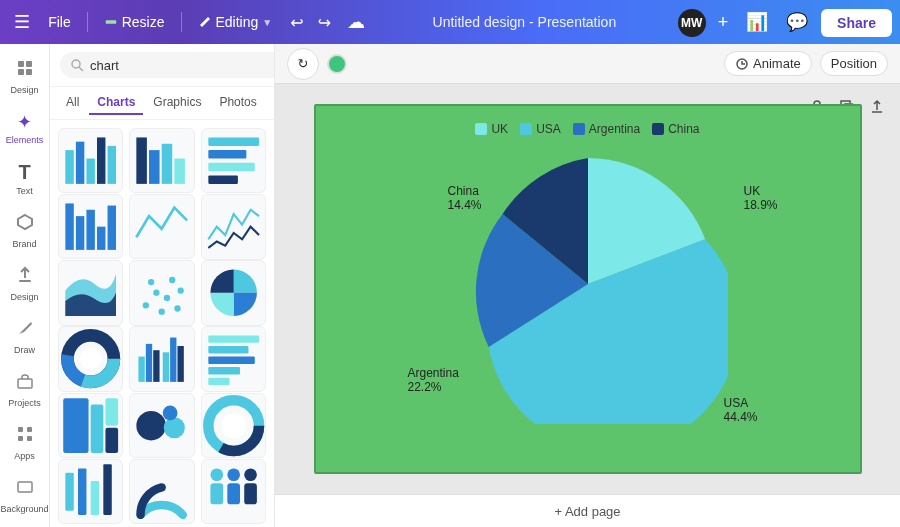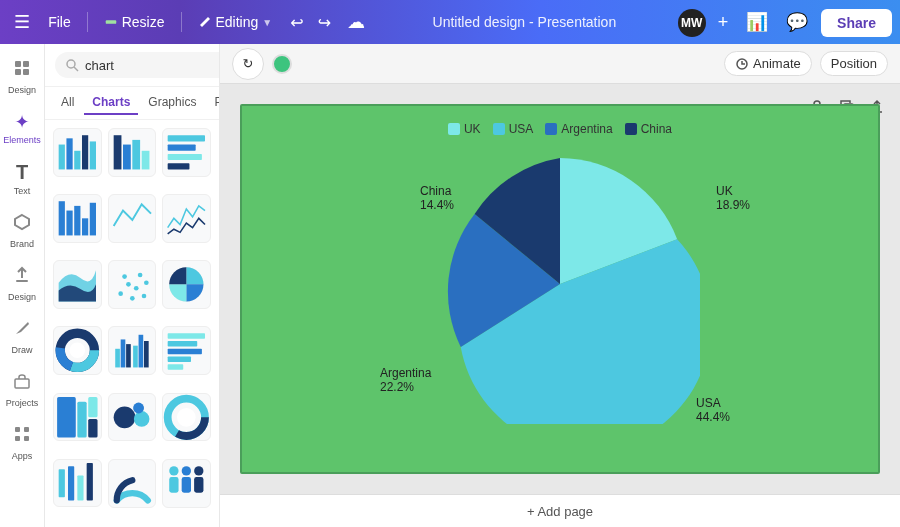--- a/index.html
+++ b/index.html
@@ -316,21 +316,21 @@
     
     .slide-container {
       flex: 1;
       display: flex;
       align-items: center;
       justify-content: center;
       padding: 20px;
     }
     .slide {
       background: #5ec46b;
-      width: 640px;
+      width: 548px;
       height: 370px;
       border: 2px solid #4a9e5a;
       border-radius: 2px;
       position: relative;
       display: flex;
       flex-direction: column;
       align-items: center;
       padding: 16px;
     }
 
@@ -488,20 +488,28 @@
         <svg width="20" height="20" viewBox="0 0 20 20">
             <rect x="3" y="3" width="5" height="5" rx="1" fill="#888"></rect>
             <rect x="12" y="3" width="5" height="5" rx="1" fill="#888"></rect>
             <rect x="3" y="12" width="5" height="5" rx="1" fill="#888"></rect>
             <rect x="12" y="12" width="5" height="5" rx="1" fill="#888"></rect>
           </svg>
       </span>
       <span class="label">Apps</span>
     </div>
     <div class="sidebar-item">
+      <span class="icon">
+        <svg width="20" height="20" viewBox="0 0 20 20">
+            <rect x="3" y="5" width="14" height="10" rx="1" fill="none" stroke="#888" stroke-width="1.5"></rect>
+          </svg>
+      </span>
+      <span class="label">Background</span>
+    </div>
+    <div class="sidebar-item">
       
       
     </div>
   </div>
 
   <div class="elements-panel">
     <div class="search-bar">
       <div class="search-input-wrap">
         <svg width="14" height="14" viewBox="0 0 14 14">
           <circle cx="6" cy="6" r="4" fill="none" stroke="#aaa" stroke-width="1.5"></circle>

